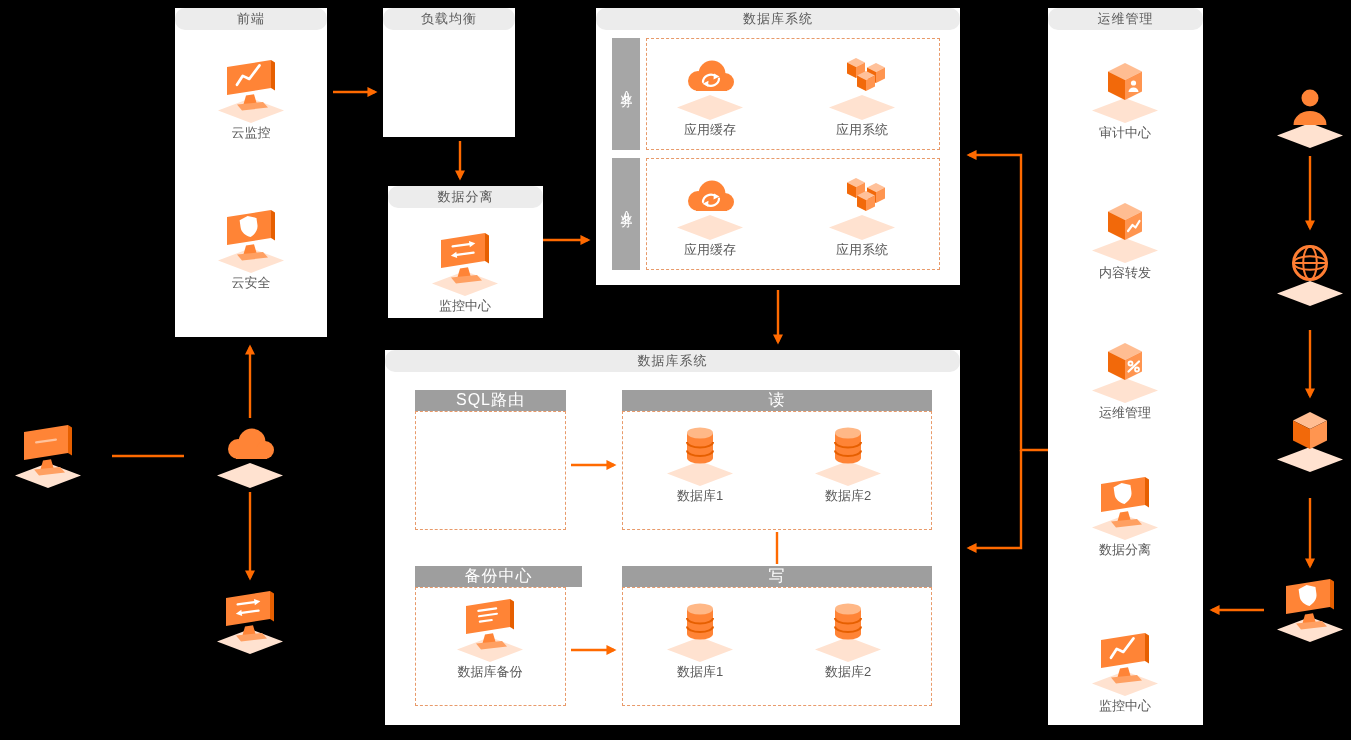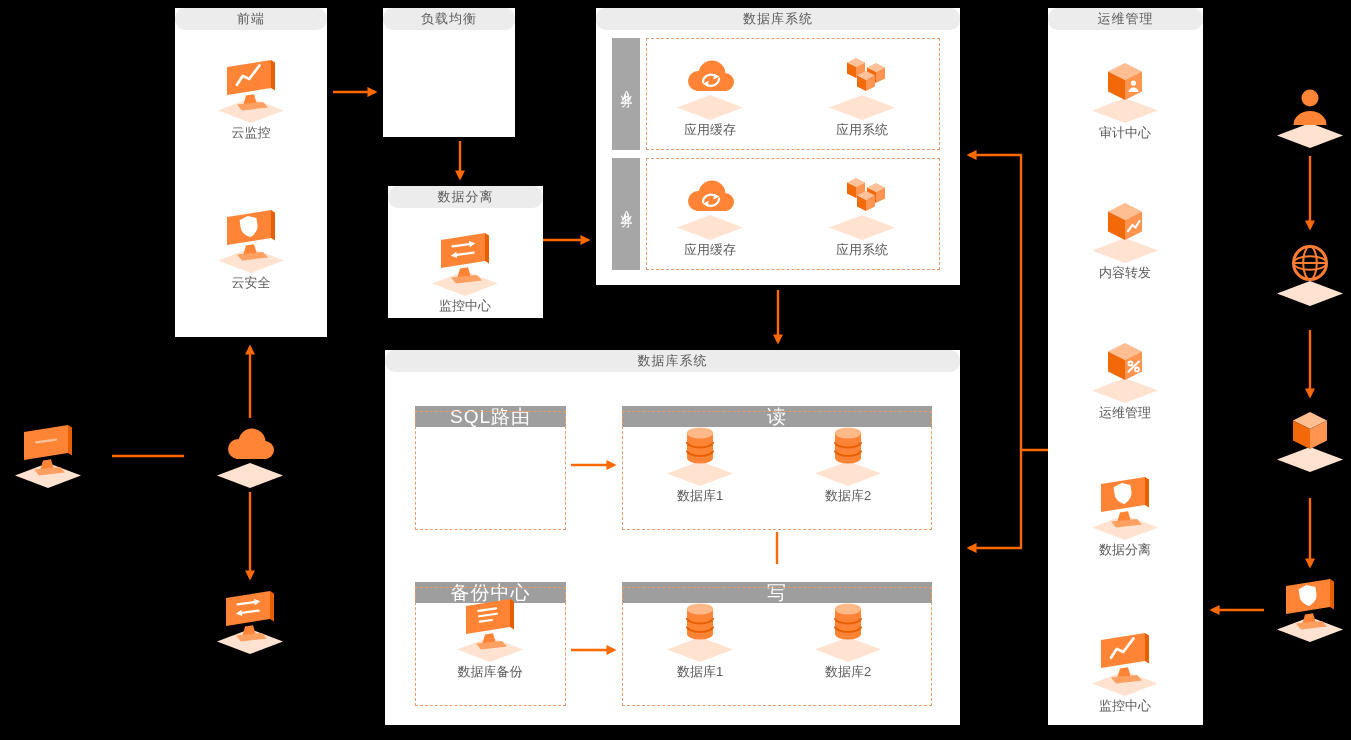--- a/index.html
+++ b/index.html
@@ -2,22 +2,22 @@
 <html><head>
 <meta charset="utf-8">
 <style>
   * { margin:0; padding:0; box-sizing:border-box; }
   html,body { background:#000; }
   body { font-family:"Liberation Sans","DejaVu Sans",sans-serif; }
   .canvas { position:relative; width:1351px; height:740px; background:#000; overflow:hidden; }
   .panel { position:absolute; background:#fff; }
   .phead { height:22px; background:#ececec; color:#595959; font-size:13px;
            display:flex; align-items:center; justify-content:center; letter-spacing:1px;border-radius:10px; }
-  .ghead { position:absolute; background:#9e9e9e; color:#fff; font-size:19px;
-           display:flex; align-items:center; justify-content:center; letter-spacing:1px;margin-top:16px; }
+  .ghead { position:absolute; background:#9e9e9e; color:#fff; font-size:16px;
+           display:flex; align-items:center; justify-content:center; letter-spacing:1px; }
   .dashed { position:absolute; border:1.5px dashed #e89a6a; }
   .sideband { position:absolute; background:#a6a6a6; color:#fff;
               display:flex; align-items:center; justify-content:center; font-size:12px; }
   .sideband span { writing-mode:vertical-lr; text-orientation:upright; letter-spacing:3px; }
   .node { position:absolute; width:110px; display:flex; flex-direction:column; align-items:center; }
   .node svg { width:76px; height:68px; display:block; }
   .nlabel { font-size:13px; color:#595959; margin-top:1px; white-space:nowrap; }
   .onode { position:absolute; width:76px; }
   .onode svg { width:76px; height:68px; display:block; }
   .arrows { position:absolute; left:0; top:0; width:1351px; height:740px; pointer-events:none; }
@@ -278,21 +278,21 @@
         </svg>
       <div class="nlabel">数据库1</div>
     </div>
     <div class="node" style="left:408px;top:68px">
       <svg viewBox="0 0 76 68">
           <use href="#i-database"></use>
         </svg>
       <div class="nlabel">数据库2</div>
     </div>
 
-    <div class="ghead" style="left:30px;top:216px;width:151px;height:21px">备份中心</div>
+    <div class="ghead" style="left:30px;top:216px;width:167px;height:21px">备份中心</div>
     <div class="dashed" style="left:30px;top:237px;width:151px;height:119px"></div>
     <div class="node" style="left:50px;top:244px">
       <svg viewBox="0 0 76 68">
           <use href="#i-screen-bars"></use>
         </svg>
       <div class="nlabel">数据库备份</div>
     </div>
 
     <div class="ghead" style="left:237px;top:216px;width:310px;height:21px">写</div>
     <div class="dashed" style="left:237px;top:237px;width:310px;height:119px"></div>

